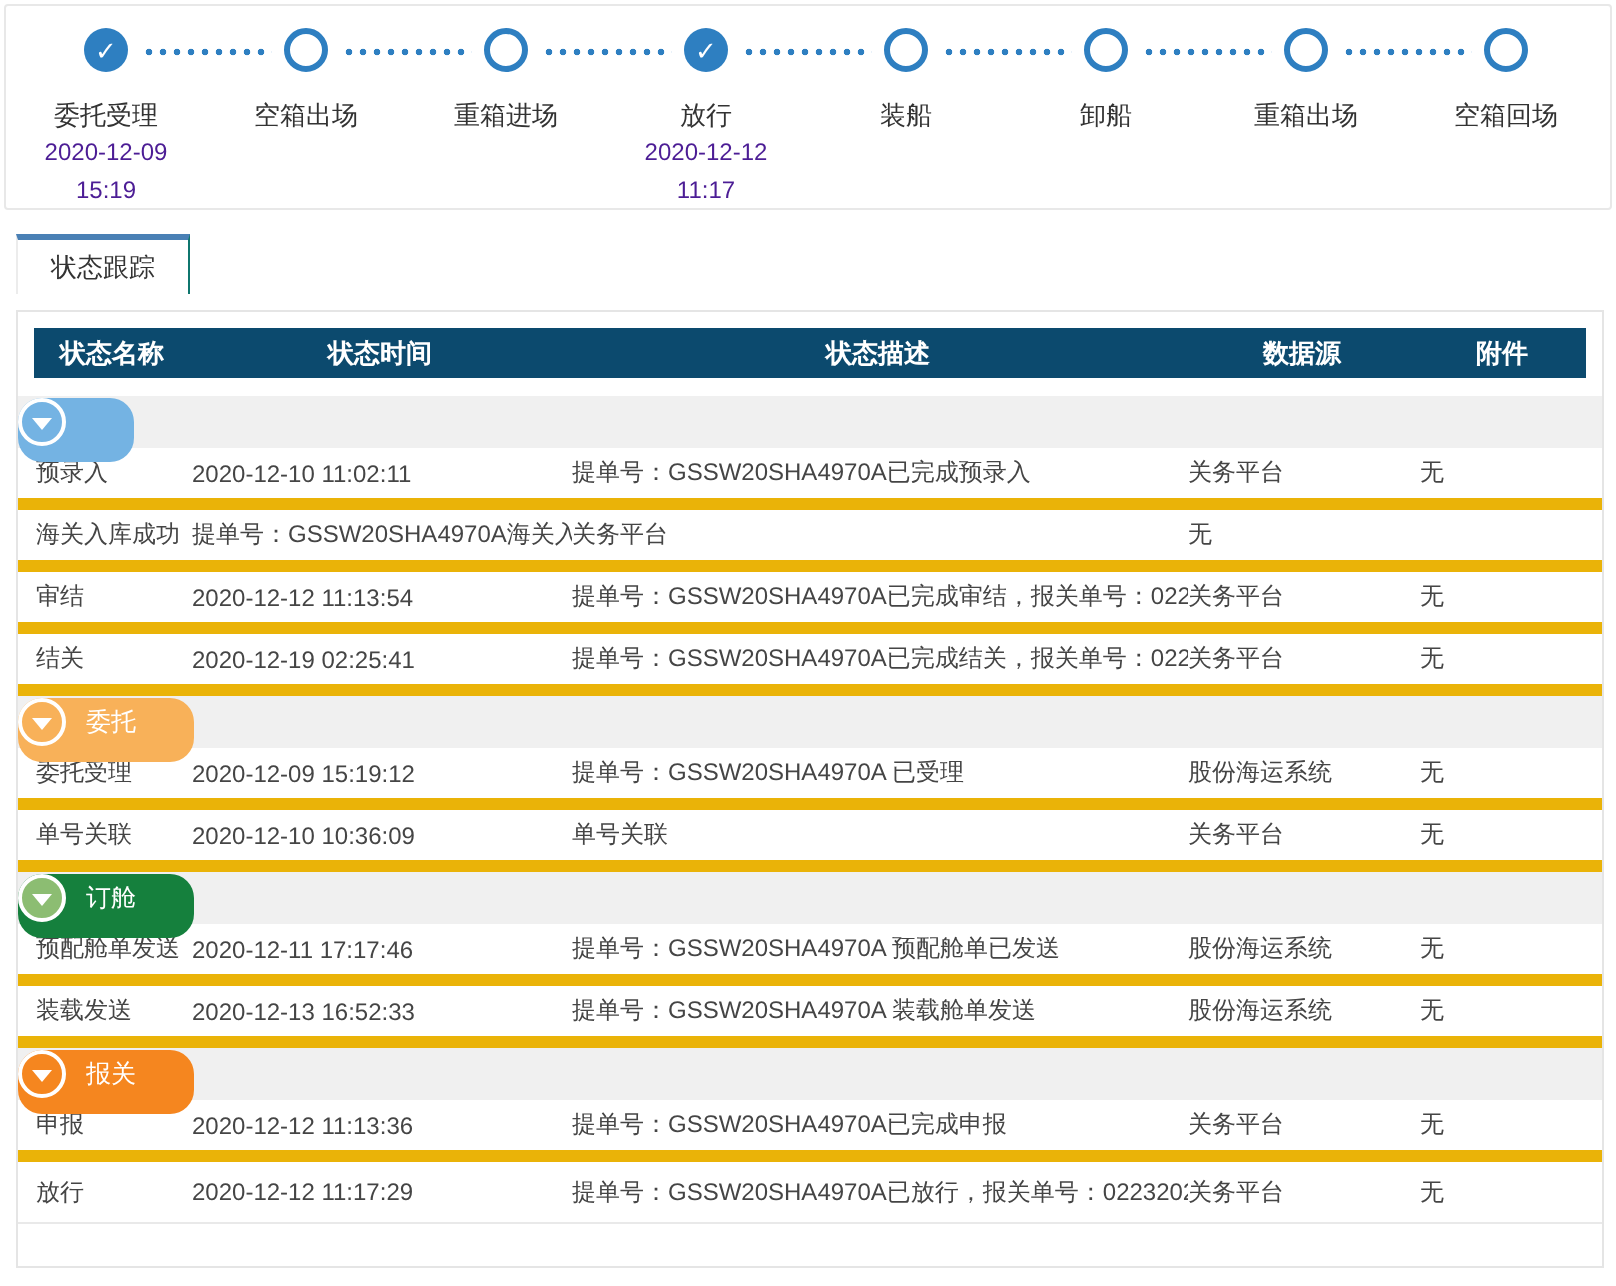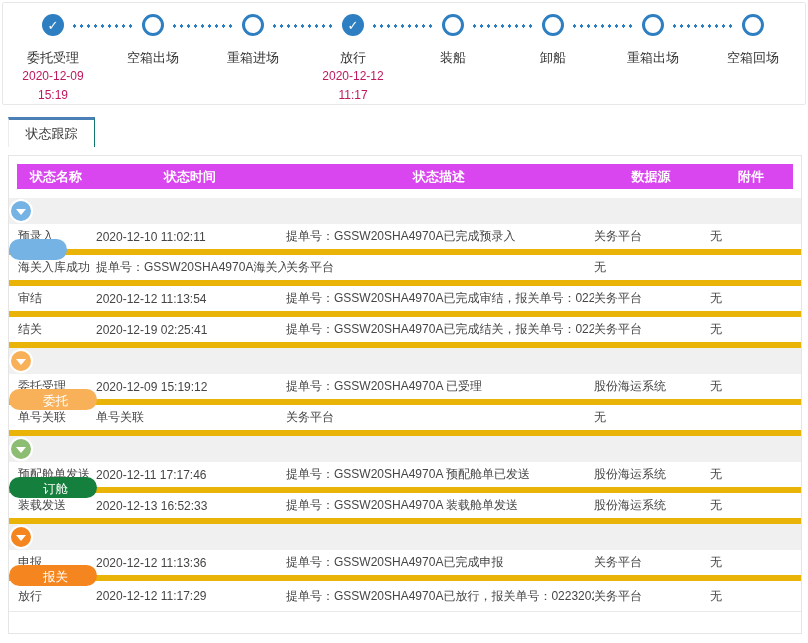--- a/index.html
+++ b/index.html
@@ -12,37 +12,37 @@
   .stepper { display: flex; padding-top: 11px; }
   .step { width: 100px; position: relative; display: flex; flex-direction: column; align-items: center; }
   .circle { width: 22px; height: 22px; border-radius: 50%; flex: 0 0 auto;
     display: flex; align-items: center; justify-content: center; z-index: 2; }
   .circle.done { background: #2e7fc1; color: #fff; font-size: 13px; font-weight: bold; line-height: 1; }
   .circle.open { background: #fff; border: 3px solid #2e7fc1; }
   .dots { position: absolute; top: 10px; left: calc(50% + 17px); width: 66px; height: 4px;
     background-image: radial-gradient(circle, #2e7fc1 1.5px, rgba(0,0,0,0) 1.8px);
     background-size: 7px 4px; background-repeat: repeat-x; background-position: 1px 0; }
   .step-label { margin-top: 13px; font-size: 13px; color: #333; white-space: nowrap; }
-  .step-date { margin-top: 0; font-size: 12px; color: #be185d; line-height: 19px; }
+  .step-date { margin-top: 0; font-size: 12px; color: #4c1d95; line-height: 19px; }
 
   
   .tabbar { margin: 12px 0 0 8px; height: 30px; display: flex; }
   .tab { min-width: 87px; padding: 0 16px; background: #fff; border-top: 3px solid #4a80b5;
     border-right: 1px solid #0f766e; border-left: 1px solid #ececec;
     font-size: 13px; color: #333; display: flex; align-items: center; justify-content: center; }
 
   
   .table-panel { margin: 8px 6px 0 8px; height: 479px; border: 1px solid #e5e5e5;
     background: #fff; position: relative; overflow: hidden; }
-  .thead { margin: 8px 8px 9px 8px; height: 25px; background: #d946ef; color: #fff;
+  .thead { margin: 8px 8px 9px 8px; height: 25px; background: #0c4a6e; color: #fff;
     display: grid; grid-template-columns: 78px 190px 308px 116px 1fr; align-items: center; }
   .th { text-align: center; font-size: 13px; font-weight: bold; white-space: nowrap; }
   .group-row { position: relative; height: 26px; background: #f0f0f0; }
   .pill-wrap { position: absolute; left: 0; top: 1px; height: 24px; }
-  .pill { position: absolute; left: 0; top: 0; height: 21px; width: 88px; border-radius: 12px; margin-top: 40px; }
+  .pill { position: absolute; left: 0; top: 0; height: 32px; width: 88px; border-radius: 12px; }
   .pill.pill-empty { width: 58px; }
   .pill-label { display: block; margin-left: 34px; line-height: 24px; font-size: 12.5px; color: #fff; }
   .pill-circle { position: absolute; left: 0; top: 0; width: 24px; height: 24px; border-radius: 50%;
     border: 2px solid #ffffff; display: flex; align-items: center; justify-content: center; }
   .caret { width: 0; height: 0; border-left: 5px solid rgba(0,0,0,0);
     border-right: 5px solid rgba(0,0,0,0); border-top: 6px solid #fff; margin-top: 2px; }
   .row { display: grid; grid-template-columns: 78px 190px 308px 116px 1fr; align-items: center;
     height: 31px; padding-left: 9px; font-size: 12px; color: #454545;
     border-bottom: 6px solid #eab308; }
   .td { white-space: nowrap; overflow: hidden; }
@@ -170,20 +170,21 @@
 
   <div class="row">
     <div class="td">委托受理</div>
     <div class="td">2020-12-09 15:19:12</div>
     <div class="td">提单号：GSSW20SHA4970A 已受理</div>
     <div class="td">股份海运系统</div>
     <div class="td">无</div>
   </div>
   <div class="row">
     <div class="td">单号关联</div>
+    <div class="td">2020-12-10 10:36:09</div>
     <div class="td">单号关联</div>
     <div class="td">关务平台</div>
     <div class="td">无</div>
   </div>
   <div class="group-row">
     <div class="pill-wrap">
       <div class="pill " style="background:#15803d">
         <span class="pill-label">订舱</span>
       </div>
       <div class="pill-circle" style="background:#8cbd72">

